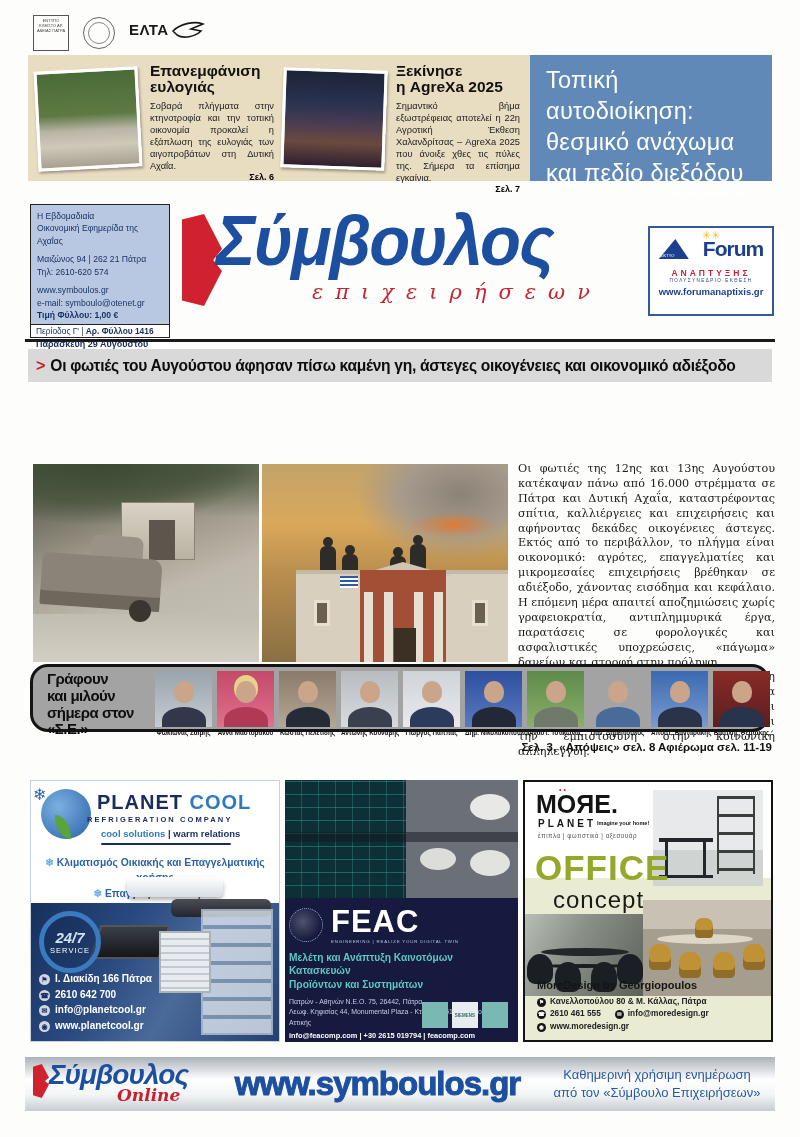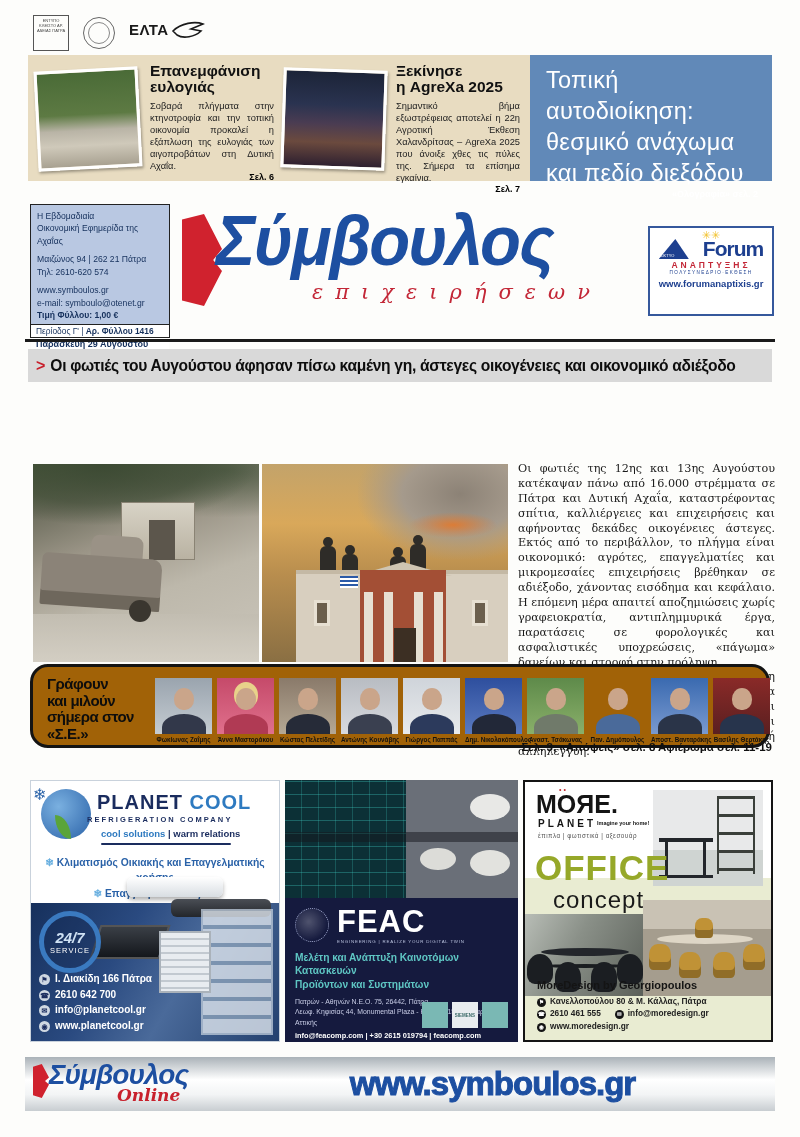--- a/index.html
+++ b/index.html
@@ -43,21 +43,21 @@
   .logo-mark { position:absolute; left:0; top:8px; width:40px; height:92px; background:#d0222e; clip-path:polygon(0 6%,55% 0,100% 38%,78% 50%,100% 62%,55% 100%,0 94%); }
   .logo-text { position:absolute; left:34px; top:-4px; font-size:67px; font-weight:bold; font-style:italic; color:#1d4fa1; letter-spacing:-2px; transform:scaleY(1.04); }
   .logo-sub { position:absolute; left:130px; top:74px; font-size:21px; font-style:italic; color:#c32737; letter-spacing:12px; font-family:"DejaVu Serif", serif; }
 
   .forum-box { position:absolute; left:648px; top:226px; width:126px; height:90px; border:2px solid #35589c; background:#fff; padding:3px 4px 2px; text-align:center; }
   .forum-star { color:#f2c22e; font-size:11px; line-height:8px; }
   .forum-row { display:flex; align-items:flex-end; justify-content:center; gap:14px; }
   .forum-tri { width:30px; height:20px; background:#1d3f8f; clip-path:polygon(0 100%,55% 0,100% 100%); position:relative; }
   .forum-name { font-size:21px; font-weight:bold; color:#1d3f8f; line-height:20px; letter-spacing:-1px; }
   .forum-net { position:absolute; left:1px; bottom:1px; font-size:4px; color:#fff; }
-  .forum-anaptyxis { font-size:8.5px; font-weight:bold; color:#c32737; letter-spacing:3px; margin-top:1px; }
+  .forum-anaptyxis { font-size:8.5px; font-weight:bold; color:#c32737; letter-spacing:3px; margin-top:9px; }
   .forum-tag { font-size:4.6px; color:#1d3f8f; letter-spacing:1.4px; }
   .forum-url { font-size:9.5px; font-weight:bold; color:#1d3f8f; margin-top:3px; }
 
   .mast-rule { position:absolute; left:25px; top:339px; width:750px; height:3px; background:#1a1a1a; }
 
   
   .kicker { position:absolute; left:28px; top:349px; width:744px; height:33px; background:#d9d9d9; display:flex; align-items:center; padding-left:8px; }
   .kicker-arrow { color:#c8202c; font-weight:bold; font-size:16px; margin-right:5px; }
   .kicker-text { font-size:15.6px; font-weight:bold; color:#0d0d0d; letter-spacing:-.3px; }
   .headline { position:absolute; left:25px; top:378px; width:750px; text-align:center; font-size:66px; font-weight:bold; color:#0f0f0f; letter-spacing:-2px; -webkit-text-stroke:2px #0f0f0f; }
@@ -82,21 +82,21 @@
   .building-ped { position:absolute; left:58px; bottom:86px; width:98px; height:14px; background:#cfc5b2; clip-path:polygon(0 100%,50% 0,100% 100%); }
   .col { position:absolute; bottom:0; width:9px; height:70px; background:#e7e0d2; }
   .building-door { position:absolute; left:98px; bottom:0; width:22px; height:34px; background:#3c2f23; }
   .bwin { position:absolute; width:16px; height:26px; background:#6b5f4d; border:3px solid #e7e0d2; bottom:36px; }
   .greek-flag { position:absolute; left:44px; bottom:74px; width:18px; height:12px; background:repeating-linear-gradient(180deg,#2b5aa7 0 2px,#fff 2px 4px); }
 
   .lead-body { position:absolute; left:518px; top:462px; width:257px; font-family:"DejaVu Serif", serif; font-size:11.2px; line-height:1.33; color:#1a1a1a; text-align:justify; }
   .lead-body p + p { margin-top:0; }
 
   
-  .authors { position:absolute; left:30px; top:664px; width:740px; height:84px; border:3px solid #141414; border-radius:18px; background:#a16207; display:flex; align-items:flex-end; padding:4px 10px 2px 14px; }
+  .authors { position:absolute; left:30px; top:664px; width:740px; height:68px; border:3px solid #141414; border-radius:18px; background:#a3a3a3; display:flex; align-items:flex-start; padding:4px 10px 2px 14px; }
   .authors-label { width:108px; font-size:15px; font-weight:bold; color:#0d0d0d; line-height:1.12; letter-spacing:-.5px; flex:none; }
   .portrait-row { display:flex; gap:5px; flex:1; justify-content:space-between; }
   .pwrap { width:57px; text-align:center; }
   .portrait { width:57px; height:56px; position:relative; overflow:hidden; }
   .portrait::before { content:""; position:absolute; left:50%; top:10px; transform:translateX(-50%); width:20px; height:22px; border-radius:50% 50% 45% 45%; background:#caa58a; }
   .portrait::after { content:""; position:absolute; left:50%; bottom:-6px; transform:translateX(-50%); width:44px; height:26px; border-radius:50% 50% 0 0; background:#32384a; }
   .pname { font-size:6.3px; font-weight:bold; color:#111; margin-top:2px; white-space:nowrap; }
   .p1{background:linear-gradient(180deg,#9aa4ae,#c5ccd2);} .p2{background:linear-gradient(180deg,#c54a6a,#e0708c);} .p2::after{background:#b03a54!important;} .p2::before{box-shadow:0 -4px 0 2px #e8d28a;}
   .p3{background:linear-gradient(180deg,#8a7a6a,#b5a894);} .p3::after{background:#262b38;}
   .p4{background:linear-gradient(180deg,#b8bcc2,#d8dade);} .p4::after{background:#3a4050;}
@@ -134,21 +134,21 @@
   .pc-badge-num { font-size:15px; font-weight:bold; font-style:italic; color:#cfe2f4; }
   .pc-badge-sub { font-size:7.5px; letter-spacing:1px; }
   .pc-contacts { position:absolute; left:8px; bottom:8px; color:#fff; font-size:10px; font-weight:bold; line-height:1.55; }
   .pc-contacts .ic { display:inline-block; width:11px; height:11px; border-radius:50%; background:#cfd8e2; color:#1a2c5e; font-size:7px; line-height:11px; text-align:center; margin-right:5px; }
 
   .ad-feac { left:285px; width:233px; background:#151a3e; }
   .feac-img { position:relative; height:118px; background:linear-gradient(90deg,#0c3036 0 52%,#6a6f78 52% 100%); }
   .feac-wire { position:absolute; left:0; top:0; width:52%; height:100%; background:repeating-linear-gradient(0deg,transparent 0 12px,rgba(60,200,190,.35) 12px 13px), repeating-linear-gradient(90deg,transparent 0 16px,rgba(60,200,190,.25) 16px 17px); }
   .feac-mach { position:absolute; right:8px; top:14px; width:40px; height:26px; background:#e8e8e6; border-radius:50%; box-shadow:-52px 52px 0 -2px #dcdcd8, 0 56px 0 0 #e2e2de; }
   .feac-belt { position:absolute; left:0; top:52px; width:100%; height:10px; background:rgba(20,22,28,.5); }
-  .feac-body { padding:8px 10px 0; }
+  .feac-body { padding:8px 4px 0; }
   .feac-logo-row { display:flex; align-items:center; gap:8px; }
   .feac-circle { width:34px; height:34px; border-radius:50%; border:1.5px dotted #9aa2c8; background:radial-gradient(circle at 40% 40%, rgba(255,255,255,.25), transparent 70%); flex:none; }
   .feac-name { font-size:31px; font-weight:bold; color:#fff; letter-spacing:1px; line-height:1; }
   .feac-logosub { font-size:4.4px; color:#b8c0dc; letter-spacing:.8px; margin-top:2px; }
   .feac-head { margin-top:7px; font-size:10.2px; font-weight:bold; color:#5fc7c4; line-height:1.3; }
   .feac-addr { margin-top:6px; font-size:6.9px; color:#c8cde6; line-height:1.55; }
   .feac-contact { font-size:7.4px; font-weight:bold; color:#fff; margin-top:2px; }
   .feac-squares { position:absolute; right:10px; bottom:14px; display:flex; gap:4px; }
   .feac-sq { width:26px; height:26px; background:#7ab8b4; font-size:3.5px; color:#fff; padding:2px; }
   .feac-sq.white { background:#e8ecef; color:#3a6a68; display:flex; align-items:center; justify-content:center; font-size:4.5px; font-weight:bold; }
@@ -471,15 +471,18 @@
     </div>
   </div>
 
   <div class="bottom-bar">
     <div class="bb-logo">
       <div class="bb-mark"></div>
       <div class="bb-name">Σύμβουλος</div>
       <div class="bb-online">Online</div>
     </div>
     <div class="bb-url">www.symboulos.gr</div>
+    <div class="bb-tag">
+      <span>Καθημερινή χρήσιμη ενημέρωση</span><br><span>από τον «Σύμβουλο Επιχειρήσεων»</span>
+    </div>
   </div>
 
 </div>
 
 </body></html>

